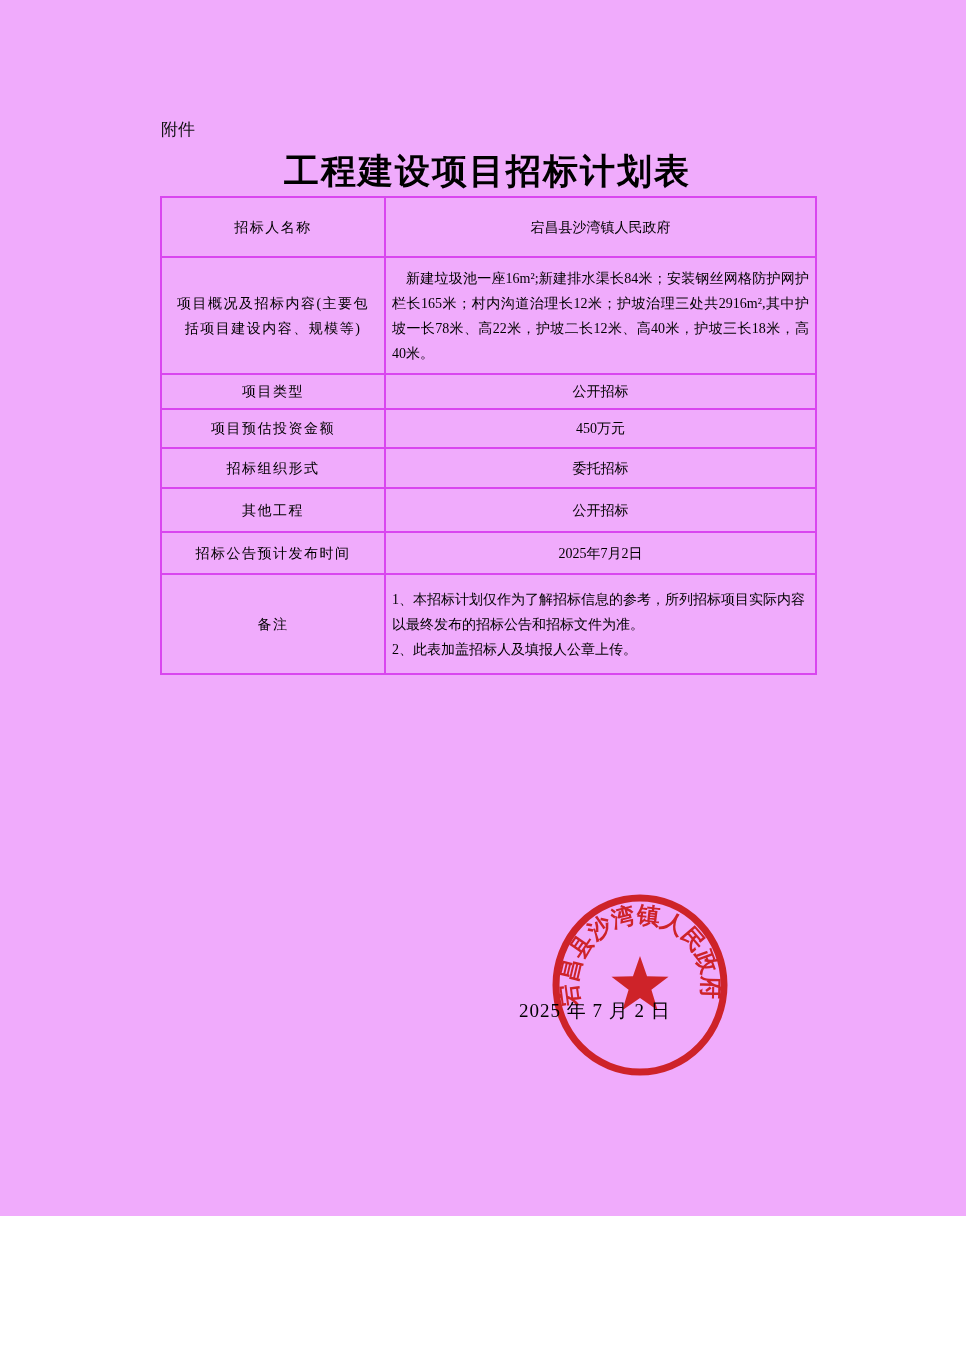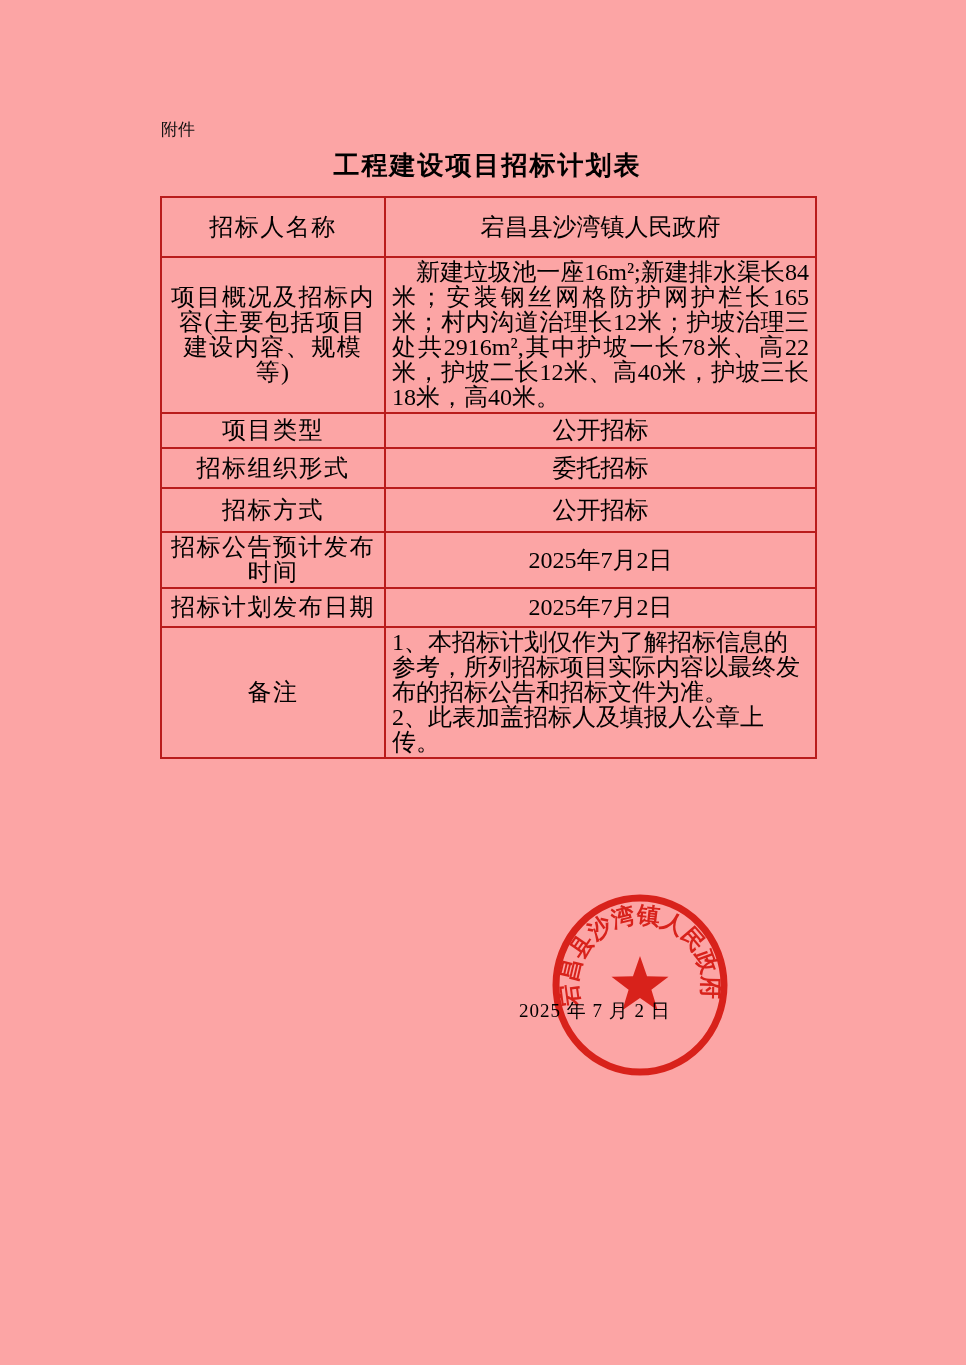--- a/index.html
+++ b/index.html
@@ -1,34 +1,34 @@
 <!DOCTYPE html>
 <html><head>
 <meta charset="utf-8">
 <style>
   html,body{margin:0;padding:0;background:#ffffff;}
   .page{
-    position:relative;width:966px;height:1365px;background:#fca5a5;overflow:hidden;
+    position:relative;width:966px;height:1216px;background:#f0abfc;overflow:hidden;
     font-family:"Liberation Serif","DejaVu Serif",serif;color:#000;
   }
   .attachment{
     position:absolute;left:161px;top:118px;font-size:17px;
     font-family:"Liberation Sans","DejaVu Sans",sans-serif;color:#111;
   }
   .title{
     position:absolute;left:160px;top:148px;width:655px;margin:0;
-    text-align:center;font-size:26px;font-weight:bold;letter-spacing:2px;
+    text-align:center;font-size:35px;font-weight:bold;letter-spacing:2px;
     font-family:"Liberation Sans","DejaVu Sans",sans-serif;color:#000;
   }
   table.plan-table{
     position:absolute;left:160px;top:196px;width:655px;
     border-collapse:collapse;table-layout:fixed;
   }
   table.plan-table td{
-    border:2px solid #b91c1c;font-size:24px;line-height:25px;
+    border:2px solid #d946ef;font-size:14px;line-height:25px;
     vertical-align:middle;overflow:hidden;
   }
   td.label{
     text-align:center;padding:2px 8px;letter-spacing:1.5px;
   }
   td.value{
     text-align:center;padding:2px 6px;
   }
   td.value.long{
     text-align:justify;text-justify:inter-ideograph;
@@ -81,34 +81,34 @@
         <td class="value">宕昌县沙湾镇人民政府</td>
       </tr>
       <tr class="r5">
         <td class="label">项目概况及招标内容(主要包括项目建设内容、规模等)</td>
         <td class="value long indent">新建垃圾池一座16m²;新建排水渠长84米；安装钢丝网格防护网护栏长165米；村内沟道治理长12米；护坡治理三处共2916m²,其中护坡一长78米、高22米，护坡二长12米、高40米，护坡三长18米，高40米。</td>
       </tr>
       <tr class="r6">
         <td class="label">项目类型</td>
         <td class="value">公开招标</td>
       </tr>
+      <tr class="r7">
+        <td class="label">项目预估投资金额</td>
+        <td class="value">450万元</td>
+      </tr>
       <tr class="r8">
         <td class="label">招标组织形式</td>
         <td class="value">委托招标</td>
       </tr>
       <tr class="r9">
-        <td class="label">招标方式</td>
+        <td class="label">其他工程</td>
         <td class="value">公开招标</td>
       </tr>
       <tr class="r10">
         <td class="label">招标公告预计发布时间</td>
-        <td class="value">2025年7月2日</td>
-      </tr>
-      <tr class="r11">
-        <td class="label">招标计划发布日期</td>
         <td class="value">2025年7月2日</td>
       </tr>
       <tr class="r12">
         <td class="label">备注</td>
         <td class="value prelines">1、本招标计划仅作为了解招标信息的参考，所列招标项目实际内容以最终发布的招标公告和招标文件为准。
 2、此表加盖招标人及填报人公章上传。</td>
       </tr>
     </tbody>
   </table>
 

